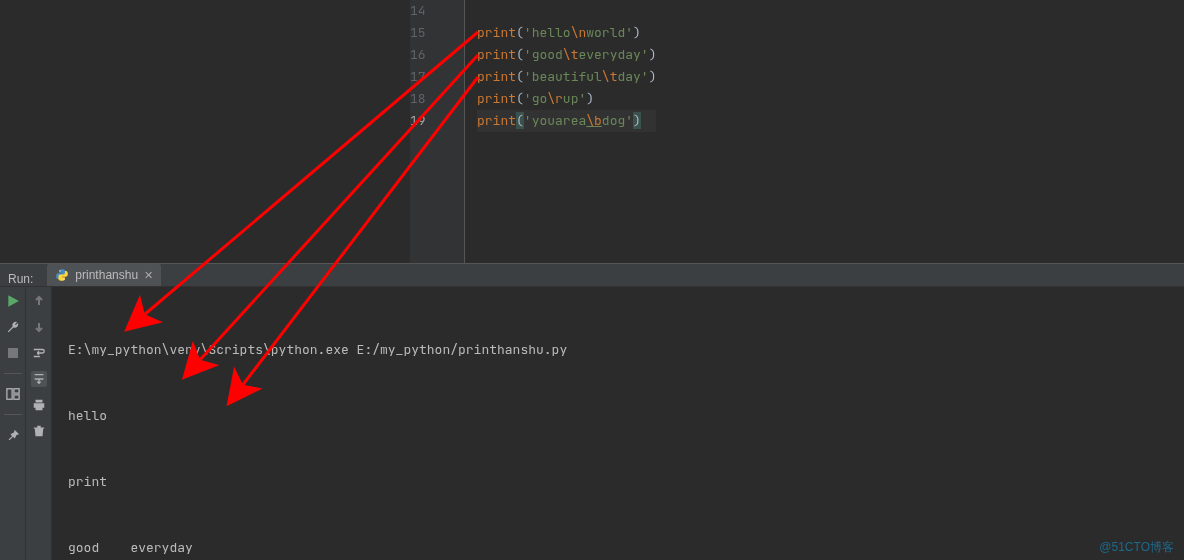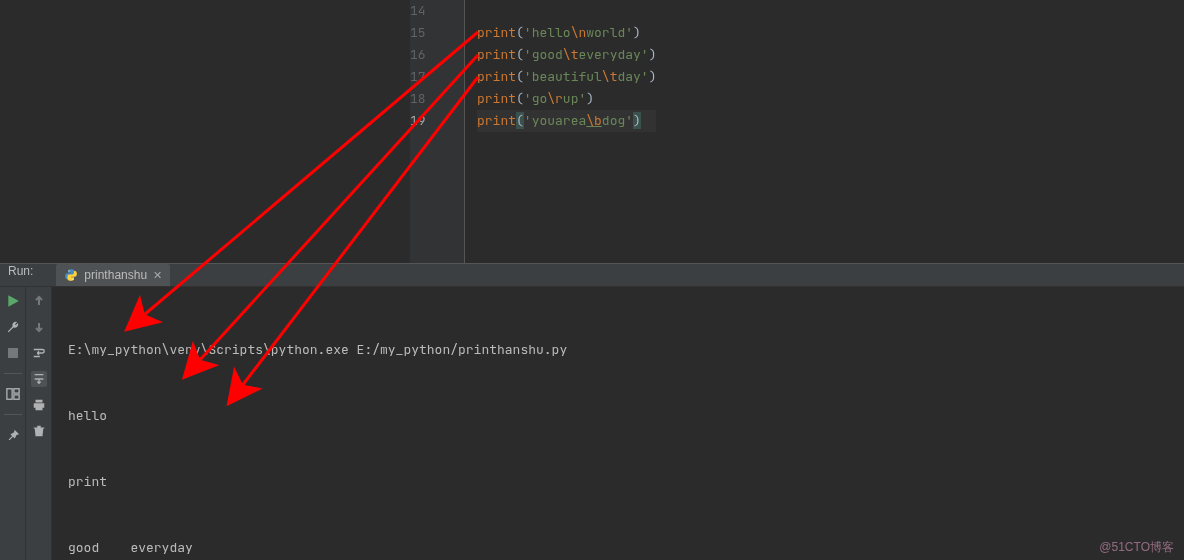--- a/index.html
+++ b/index.html
@@ -55,27 +55,26 @@
     top: 263px;
     bottom: 0;
     display: flex;
     flex-direction: column;
     background: #3c3f41;
     border-top: 1px solid #555;
   }
   .run-header {
     height: 24px;
     display: flex;
-    align-items: flex-start;
+    align-items: flex-end;
     color: #bbbbbb;
     font-family: "Segoe UI", Arial, sans-serif;
     font-size: 12px;
     border-bottom: 1px solid #323232;
     padding: 0 8px;
-    gap: 9px;
   }
   .run-header .title { margin-right: 14px; }
   .tab {
     display: flex; align-items: center; gap: 6px;
     background: #4e5254;
     padding: 2px 8px;
     border-radius: 2px 2px 0 0;
     height: 22px;
   }
   .tab-close { color: #aaa; font-size: 11px; }
@@ -112,21 +111,21 @@
   
   svg.anno {
     position: absolute; left: 0; top: 0;
     width: 1184px; height: 560px;
     pointer-events: none;
   }
 
   
   .wm {
     position: absolute; right: 10px; bottom: 4px;
-    color: #f9a8d4; font-family: Arial, sans-serif;
+    color: #0ea5e9; font-family: Arial, sans-serif;
     font-size: 12px; opacity: .5; margin-left: 48px;
   }
 </style>
 </head>
 <body>
 
 <div class="editor-wrap">
   <div class="editor-left-gap"></div>
   <div class="gutter">
     <div>14</div>

